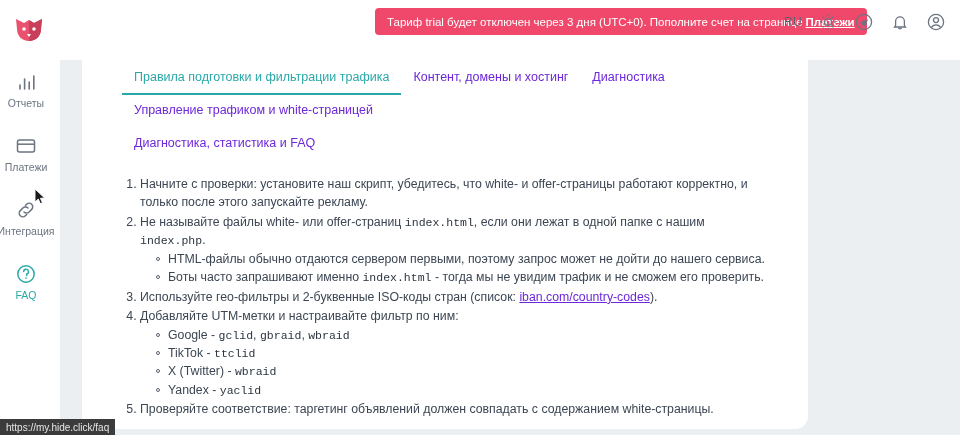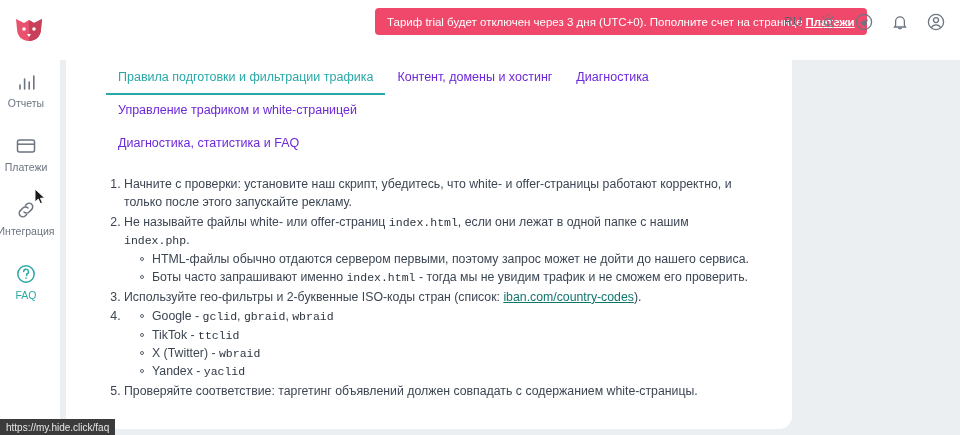--- a/index.html
+++ b/index.html
@@ -138,20 +138,21 @@
     padding: 6px 6px 6px 6px;
     box-sizing: border-box;
   }
   .card {
     width: 726px;
     height: 379px;
     background: #ffffff;
     border-radius: 13px;
     box-sizing: border-box;
     position: relative;
+    margin-left: 16px;
   }
 
   .tabs {
     position: relative;
     padding: 12px 0 0 40px;
     box-sizing: border-box;
   }
   .tabrow {
     display: flex;
     flex-wrap: wrap;
@@ -201,21 +202,21 @@
     border: 1px solid #5a6470;
     border-radius: 50%;
     box-sizing: border-box;
   }
   code, .mono {
     font-family: "Liberation Mono", monospace;
     font-size: 11.5px;
     color: #2c3540;
   }
   .link {
-    color: #0f766e;
+    color: #6d28d9;
     text-decoration: underline;
   }
 
   
   .statusbar {
     position: absolute;
     left: 0;
     bottom: 0;
     height: 16px;
     background: #3b3b3b;
@@ -363,20 +364,21 @@
                 <span>Боты часто запрашивают именно </span><code class="mono">index.html</code><span> - тогда мы не увидим трафик и не сможем его проверить.</span>
               </li>
             </ul>
           </li>
 
           <li>
             <span>Используйте гео-фильтры и 2-буквенные ISO-коды стран (список: </span><a href="#" class="link">iban.com/country-codes</a><span>).</span>
           </li>
 
           <li>
+            <span>Добавляйте UTM-метки и настраивайте фильтр по ним:</span>
             <ul class="sub-list">
               <li>
                 <span>Google - </span><code class="mono">gclid</code><span>, </span><code class="mono">gbraid</code><span>, </span><code class="mono">wbraid</code>
               </li>
               <li>
                 <span>TikTok - </span><code class="mono">ttclid</code>
               </li>
               <li>
                 <span>X (Twitter) - </span><code class="mono">wbraid</code>
               </li>

